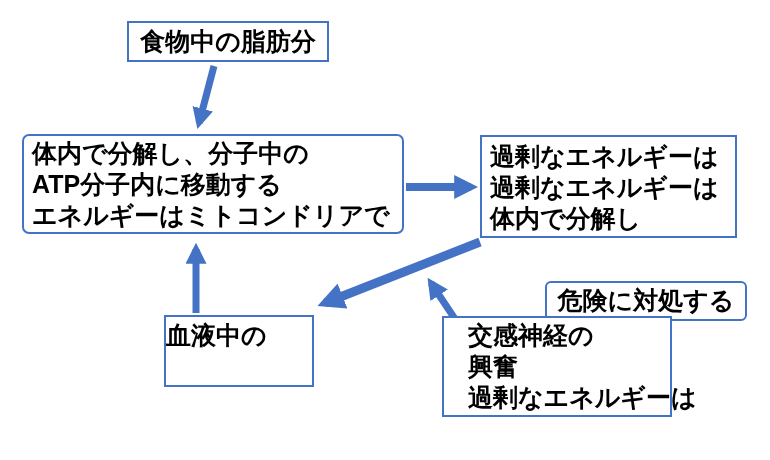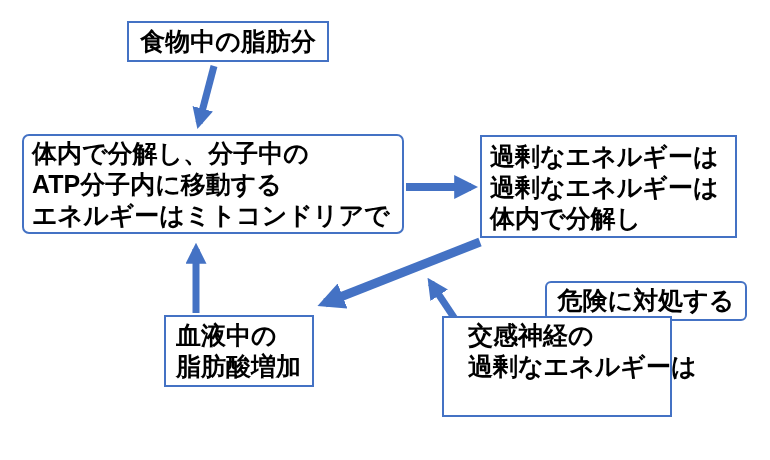--- a/index.html
+++ b/index.html
@@ -13,21 +13,21 @@
     border:2.5px solid var(--accent,#4472C4);
     color:#000;font-weight:700;font-size:25px;line-height:31px;
   }
   .node .ln{white-space:nowrap;}
   .thin{border-width:2px;}
   .center{text-align:center;}
   
   #n-food      {left:127px;top:21px; width:202px;height:41px; line-height:36px;}
   #n-breakdown {left:22px; top:134px;width:382px;height:100px;padding:2px 8px 0 8px;border-radius:7px;}
   #n-excess    {left:480px;top:135px;width:257px;height:103px;padding:4px 8px 8px 8px;}
-  #n-blood     {left:164px;top:315px;width:150px;height:72px; padding:3px 8px 0 10px;}
+  #n-blood     {left:164px;top:315px;width:150px;height:72px; padding:3px 8px 0 0;}
   #n-danger    {left:545px;top:281px;width:202px;height:40px; line-height:35px;border-radius:6px;}
   #n-sympath   {left:442px;top:316px;width:230px;height:101px;padding:2px 8px 0 24px;font-family:Liberation Serif, serif;}
 </style>
 </head>
 <body>
 
 <div id="canvas">
 
   <svg id="arrows" viewBox="0 0 770 460" xmlns="http://www.w3.org/2000/svg">
     <defs>
@@ -53,25 +53,25 @@
   </div>
 
   <div id="n-excess" class="node">
     <div class="ln">過剰なエネルギーは</div>
     <div class="ln">過剰なエネルギーは</div>
     <div class="ln">体内で分解し</div>
   </div>
 
   <div id="n-blood" class="node">
     <div class="ln">血液中の</div>
-    <div class="ln">脂肪酸増加</div>
   </div>
 
   <div id="n-danger" class="node thin center">
     <div class="ln">危険に対処する</div>
   </div>
 
   <div id="n-sympath" class="node">
     <div class="ln">交感神経の</div>
+    <div class="ln">興奮</div>
     <div class="ln">過剰なエネルギーは</div>
   </div>
 
 </div>
 
 </body></html>

